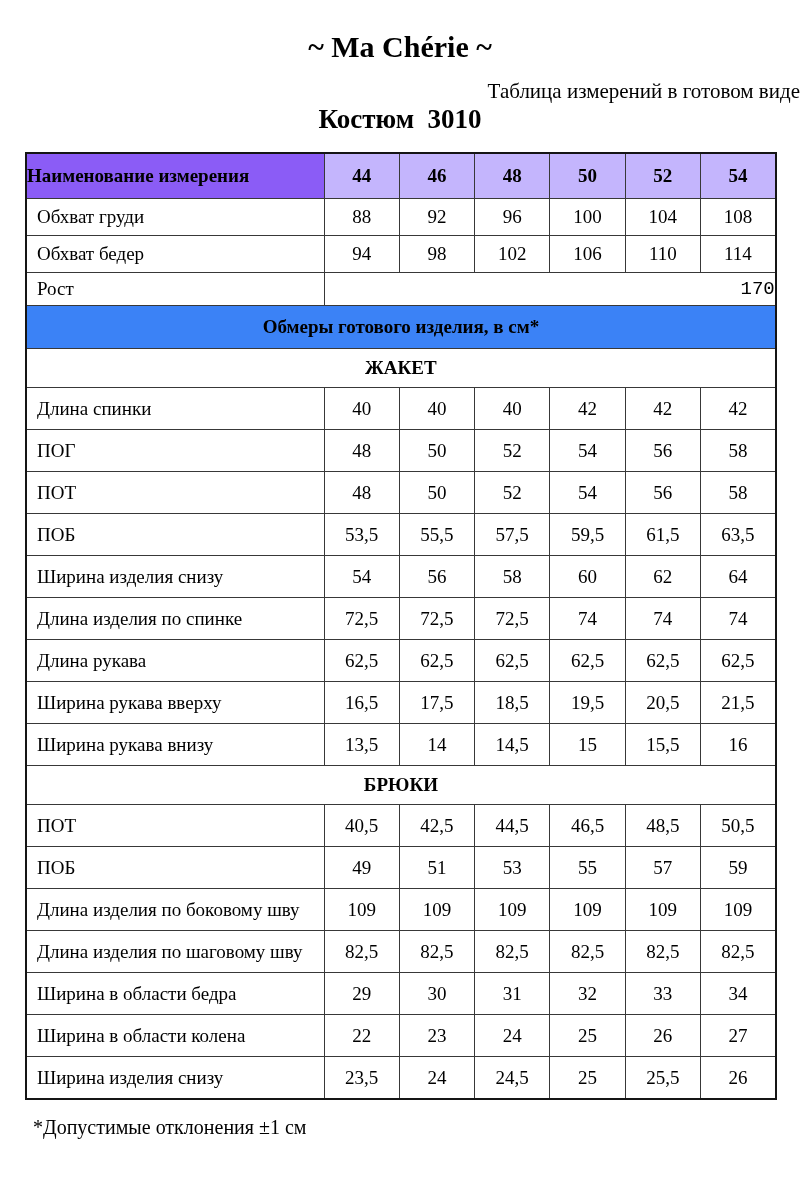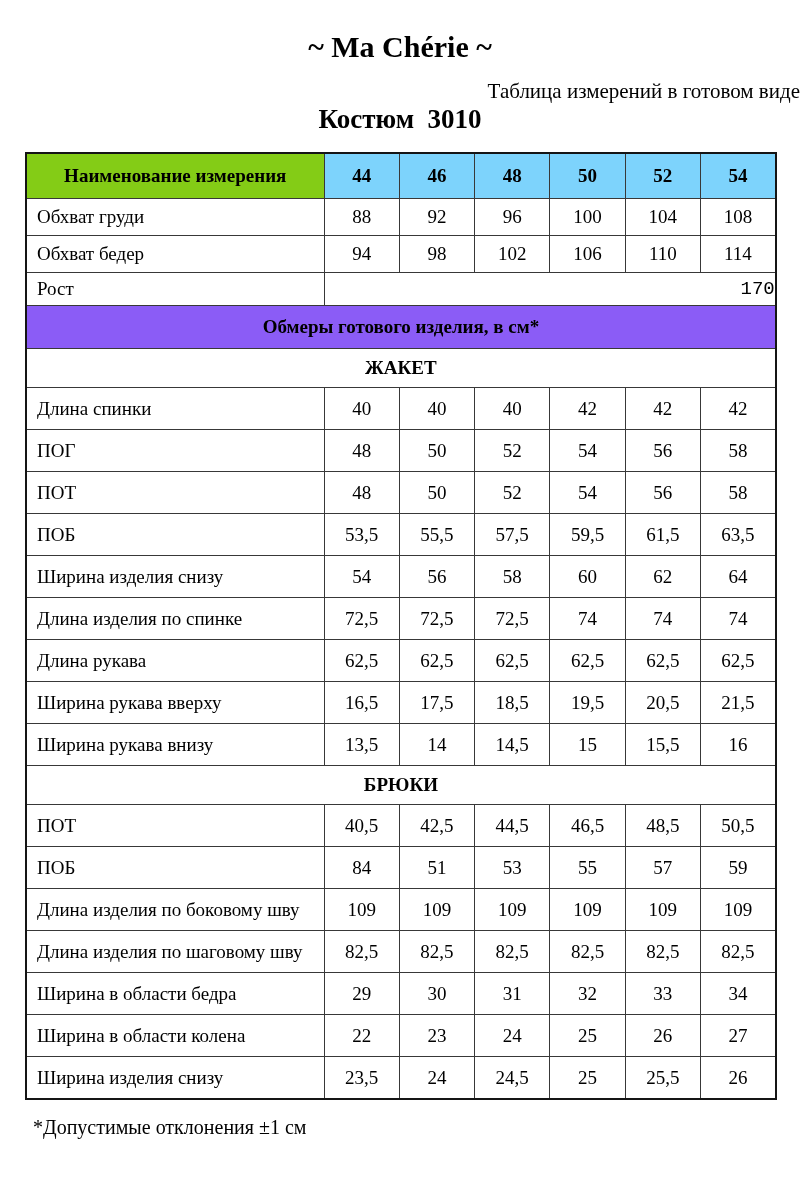--- a/index.html
+++ b/index.html
@@ -31,32 +31,32 @@
   table.size-table td {
     border: 1px solid #383838;
     font-size: 19px;
     padding: 0;
     overflow: hidden;
   }
   col.c-name { width: 298px; }
   col.c-size { width: 75.3px; }
 
   .header-cell-label {
-    background: #84cc16; font-weight: bold;
-    text-align: center; font-size: 20px;
+    background: #8b5cf6; font-weight: bold;
+    font-size: 20px;
   }
   .header-cell-size {
-    background: #7dd3fc; font-weight: bold;
+    background: #c4b5fd; font-weight: bold;
     text-align: center; font-size: 22px;
   }
   .label-cell  { text-align: left; padding-left: 10px !important; }
   .value-cell  { text-align: center; }
   .merged-cell { text-align: right; padding-left: 17px !important; font-family: Liberation Mono, monospace; }
   .section-cell { text-align: center; font-weight: bold; font-size: 20px; }
-  .section-cell.gray { background: #8b5cf6; }
+  .section-cell.gray { background: #3b82f6; }
 
   tr.row-header td       { height: 44px; }
   tr.row-top td          { height: 36px; }
   tr.row-rost td         { height: 32px; margin-top: 20px; }
   tr.row-section-gray td { height: 42px; }
   tr.row-section td      { height: 38px; }
   tr.row-data td         { height: 41px; }
 
   .footnote {
     margin: 16px 0 16px 33px;
@@ -206,21 +206,21 @@
         <td class="label-cell">ПОТ</td>
         <td class="value-cell">40,5</td>
         <td class="value-cell">42,5</td>
         <td class="value-cell">44,5</td>
         <td class="value-cell">46,5</td>
         <td class="value-cell">48,5</td>
         <td class="value-cell">50,5</td>
       </tr>
       <tr class="row-data">
         <td class="label-cell">ПОБ</td>
-        <td class="value-cell">84</td>
+        <td class="value-cell">49</td>
         <td class="value-cell">51</td>
         <td class="value-cell">53</td>
         <td class="value-cell">55</td>
         <td class="value-cell">57</td>
         <td class="value-cell">59</td>
       </tr>
       <tr class="row-data">
         <td class="label-cell">Длина изделия по боковому шву</td>
         <td class="value-cell">109</td>
         <td class="value-cell">109</td>

